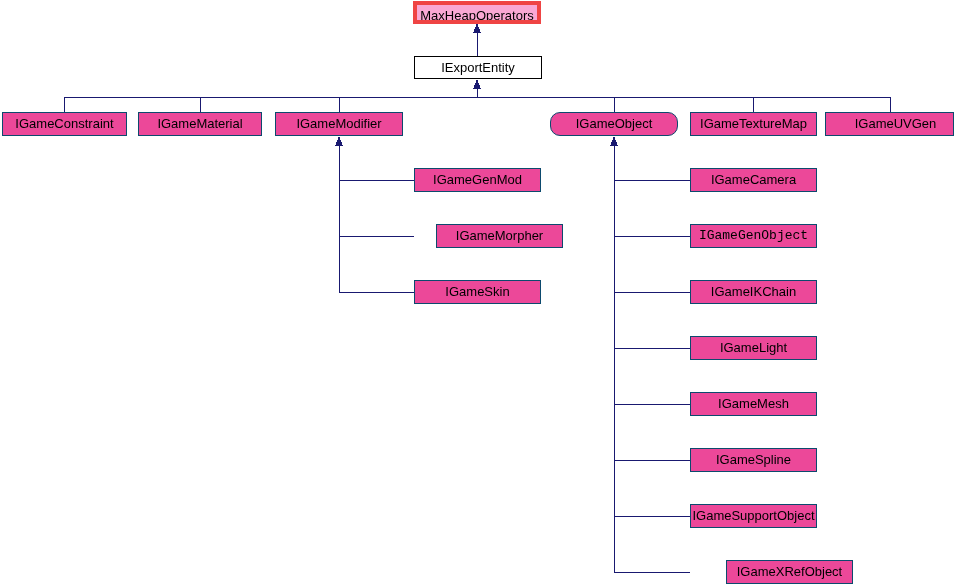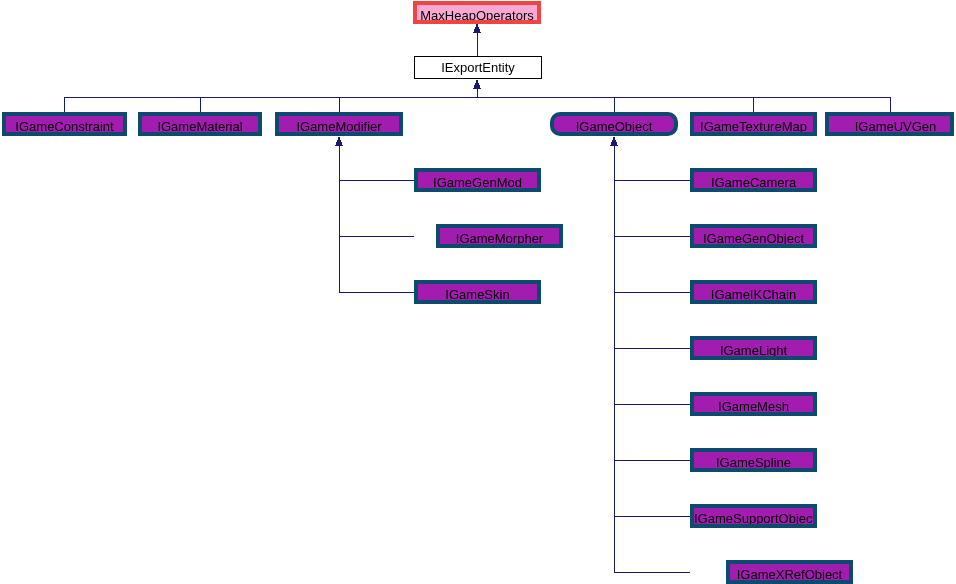--- a/index.html
+++ b/index.html
@@ -12,22 +12,22 @@
     font-family: "Liberation Sans", "DejaVu Sans", sans-serif;
   }
   #connectors {
     position: absolute;
     left: 0; top: 0;
     width: 956px; height: 584px;
   }
   .node {
     position: absolute;
     box-sizing: border-box;
-    background: #a21caf;
-    border: 4px solid #0c4a6e;
+    background: #ec4899;
+    border: 1px solid #0c4a6e;
     color: #000000;
     font-size: 13px;
     text-align: center;
     line-height: 21px;
     white-space: nowrap;
     overflow: hidden;
     cursor: pointer;
   }
   .node.root {
     background: #ffffff;
@@ -92,21 +92,21 @@
   <div class="node" style="left:275px; top:112px; width:128px; height:24px;">IGameModifier</div>
   <div class="node" style="left:550px; top:112px; width:128px; height:24px;border-radius:10px;">IGameObject</div>
   <div class="node" style="left:690px; top:112px; width:127px; height:24px;">IGameTextureMap</div>
   <div class="node" style="left:825px; top:112px; width:129px; height:24px;padding-left:12px;">IGameUVGen</div>
 
   <div class="node" style="left:414px; top:168px; width:127px; height:24px;">IGameGenMod</div>
   <div class="node" style="left:436px; top:224px; width:127px; height:24px;">IGameMorpher</div>
   <div class="node" style="left:414px; top:280px; width:127px; height:24px;">IGameSkin</div>
 
   <div class="node" style="left:690px; top:168px; width:127px; height:24px;">IGameCamera</div>
-  <div class="node" style="left:690px; top:224px; width:127px; height:24px;">IGameGenObject</div>
+  <div class="node" style="left:690px; top:224px; width:127px; height:24px;font-family:Liberation Mono, monospace;">IGameGenObject</div>
   <div class="node" style="left:690px; top:280px; width:127px; height:24px;">IGameIKChain</div>
   <div class="node" style="left:690px; top:336px; width:127px; height:24px;">IGameLight</div>
   <div class="node" style="left:690px; top:392px; width:127px; height:24px;">IGameMesh</div>
   <div class="node" style="left:690px; top:448px; width:127px; height:24px;">IGameSpline</div>
   <div class="node" style="left:690px; top:504px; width:127px; height:24px;">IGameSupportObject</div>
   <div class="node" style="left:690px; top:560px; width:127px; height:24px;margin-left:36px;">IGameXRefObject</div>
 
 </div>
 
 </body></html>

